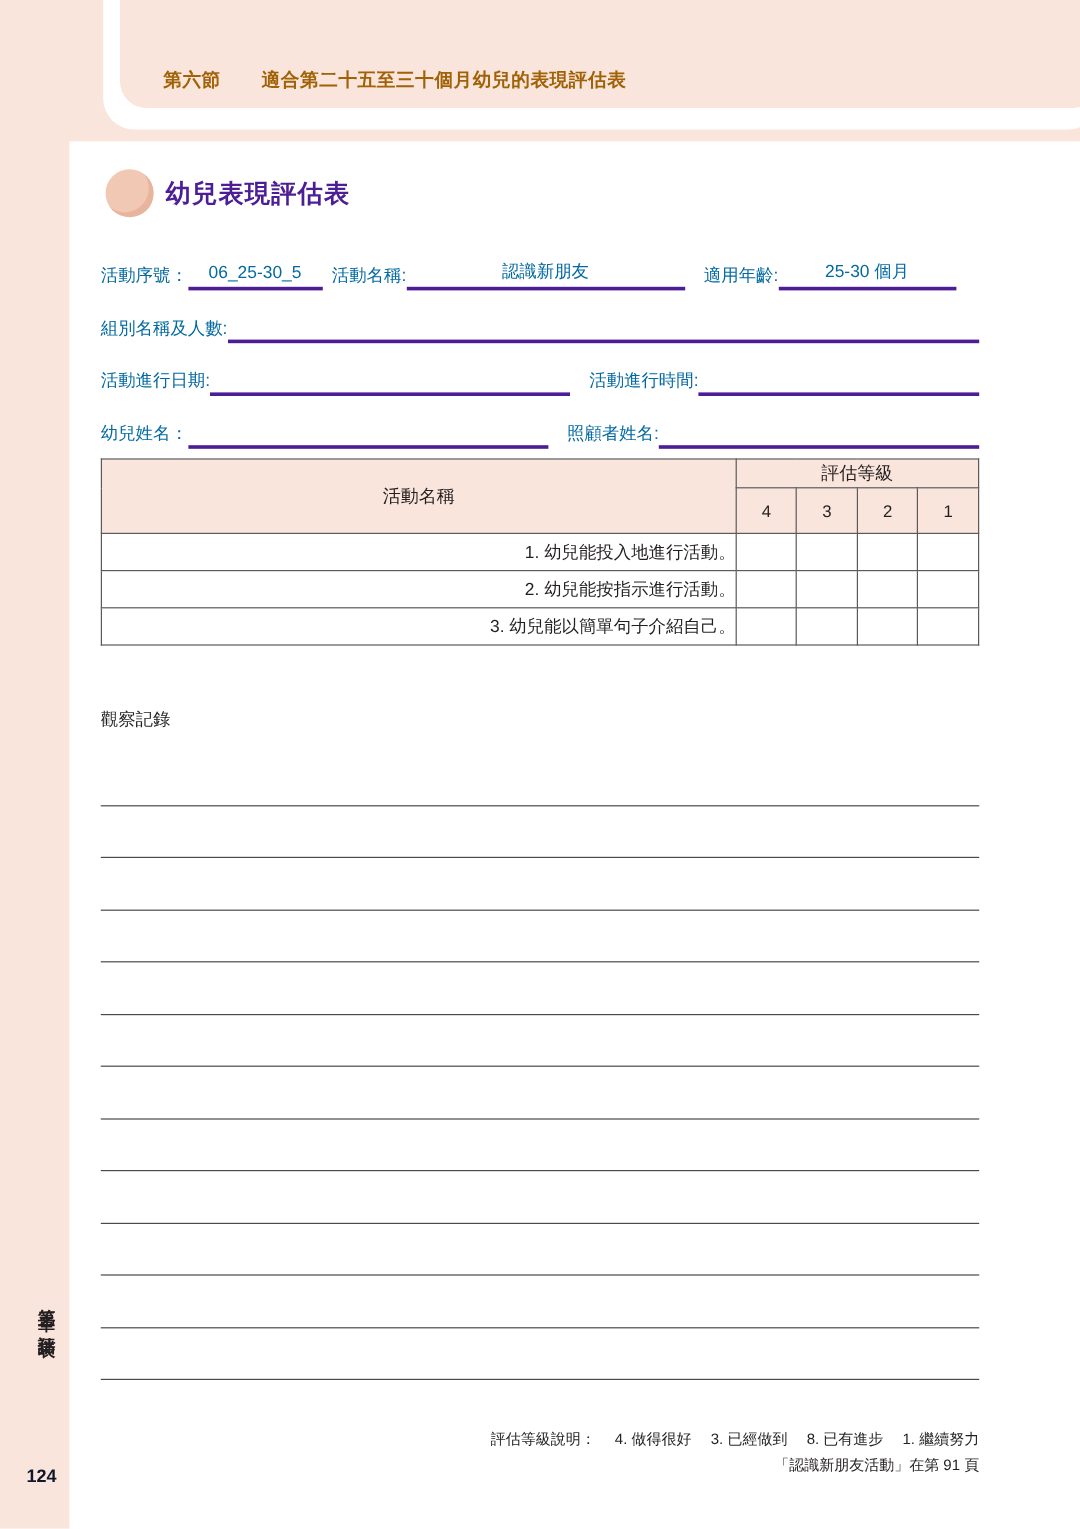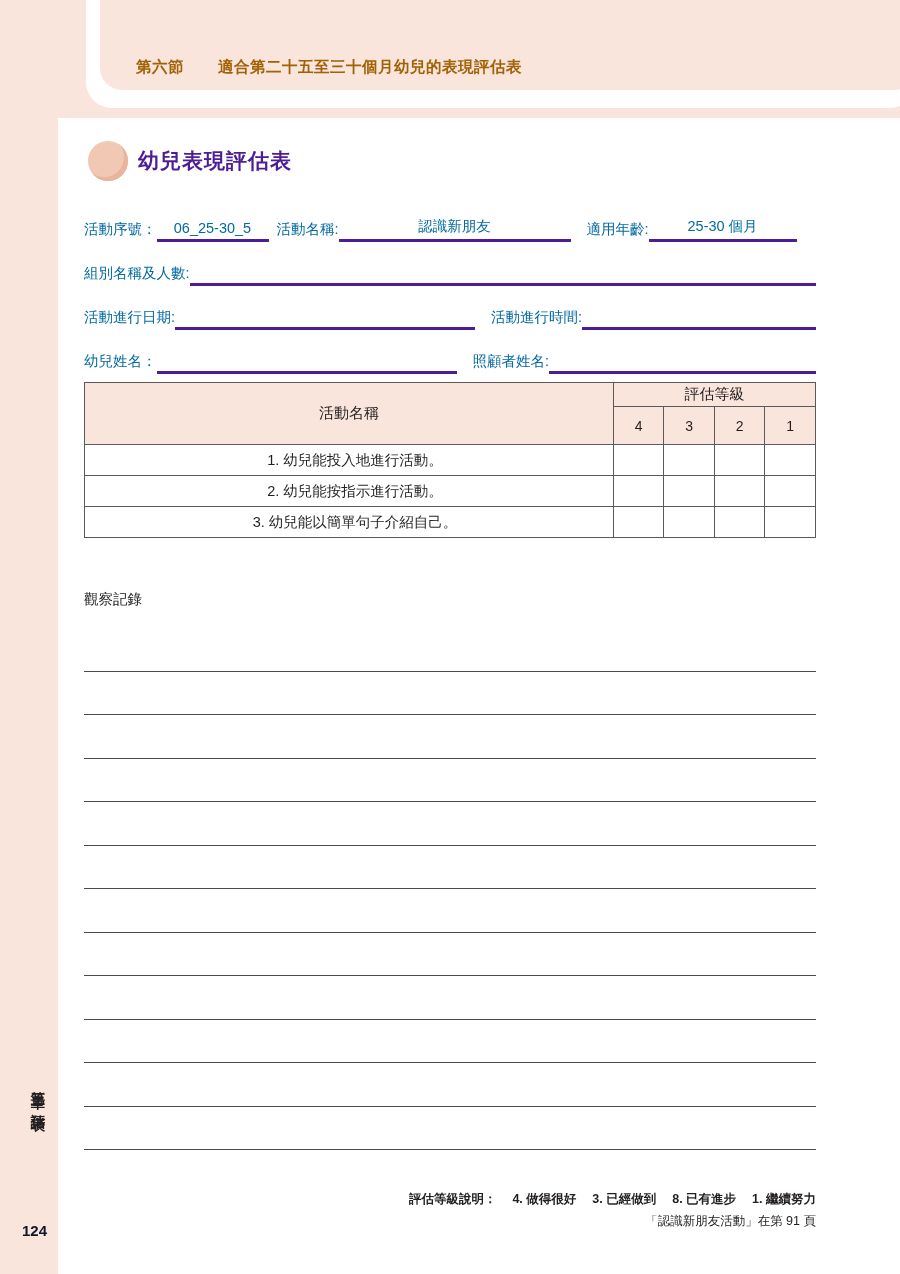--- a/index.html
+++ b/index.html
@@ -130,21 +130,21 @@
     background: #fae5dc;
     width: 44.5px;
     height: 31px;
     text-align: center;
     font-weight: normal;
     font-size: 14px;
   }
   .rate-table td.item-cell {
     height: 31px;
     padding: 0 0 0 12px;
-    text-align: center;
+    text-align: right;
     font-size: 14.5px;
   }
   .rate-table td.mark-cell { width: 44.5px; height: 31px; }
 
   
   .obs-label {
     position: absolute;
     left: 84px; top: 590px;
     font-size: 14.5px;
   }
@@ -175,21 +175,21 @@
 
   
   .footer-notes {
     position: absolute;
     right: 84px; top: 1188px;
     text-align: right;
     font-size: 12.5px;
     color: #231f20;
     line-height: 22px;
   }
-  .footer-notes .grade-key span { margin-left: 16px; font-weight: bold; }
+  .footer-notes .grade-key span { margin-left: 16px; }
   .page-num {
     position: absolute;
     left: 22px; top: 1222px;
     font-size: 15px;
     font-weight: bold;
     color: #0f172a;
   }
 </style>
 </head>
 <body>

